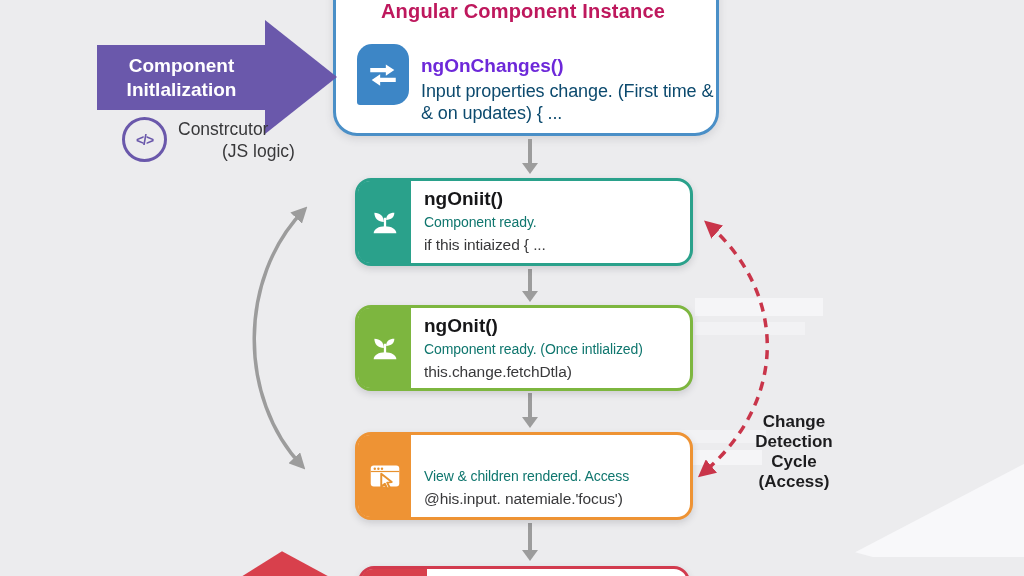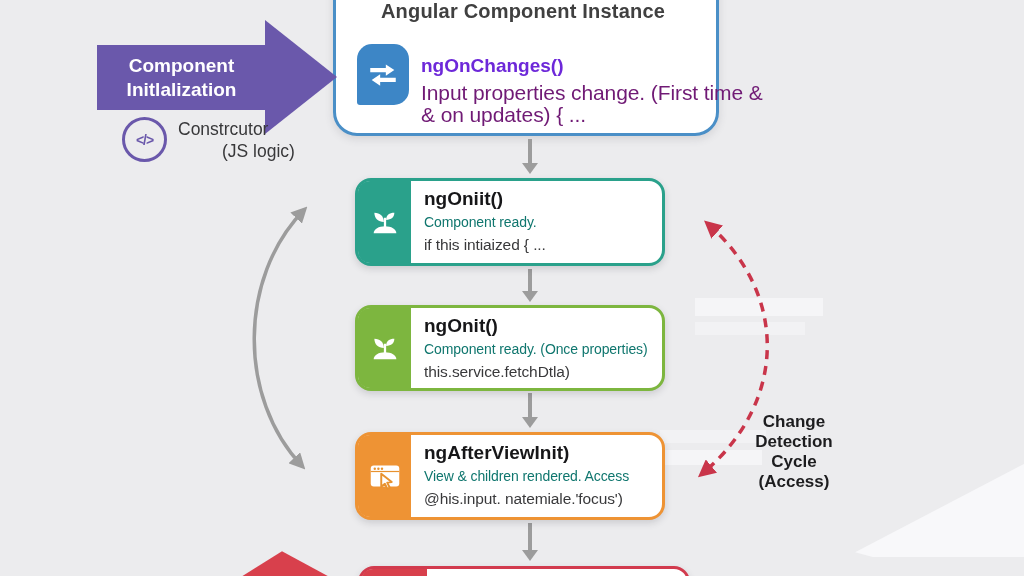--- a/index.html
+++ b/index.html
@@ -15,32 +15,32 @@
   .patch.pd { left:640px; top:450px; width:122px; height:15px; }
   .curl { position:absolute; left:848px; top:462px; width:176px; height:95px;
           background:#f8f8fa; clip-path:polygon(4% 95%, 100% 2%, 100% 100%, 14% 100%);
           filter:drop-shadow(-2px -2px 2px rgba(150,150,155,.35)); }
 
   
   .title-box { position:absolute; left:333px; top:-52px; width:386px; height:188px;
                background:#fff; border:3px solid #4a8fc7; border-radius:24px;
                box-shadow:0 3px 8px rgba(70,70,80,.15); }
   .diagram-title { position:absolute; left:333px; top:0px; width:380px; text-align:center;
-                   font-size:20px; font-weight:bold; color:#404040; letter-spacing:.2px; }
+                   font-size:20px; font-weight:bold; color:#be185d; letter-spacing:.2px; }
   .icon-swap { position:absolute; left:357px; top:44px; width:52px; height:61px;
                background:#3d86c6; border-radius:15px 15px 15px 3px;
                display:flex; align-items:center; justify-content:center; }
   .hook-name { position:absolute; font-size:19px; font-weight:bold; color:#6d28d9; }
-  .hook-desc { position:absolute; font-size:21px; color:#701a75; letter-spacing:-.1px; }
+  .hook-desc { position:absolute; font-size:18px; color:#0c4a6e; letter-spacing:-.1px; }
   .h1-name { left:421px; top:55px; }
   .h1-d1 { left:421px; top:81px; }
   .h1-d2 { left:421px; top:103px; }
 
   
-  .card { position:absolute; left:355px; width:310px; background:#fff; border-radius:16px;
+  .card { position:absolute; left:355px; width:338px; background:#fff; border-radius:16px;
           box-shadow:0 3px 7px rgba(60,60,70,.18); }
   .band { position:absolute; left:0; top:0; height:100%; width:53px;
           border-radius:12px 0 0 12px; display:flex; align-items:center; justify-content:center; }
   .card-teal   { top:178px; height:88px; border:3px solid #2aa18b; }
   .card-teal .band { background:#2aa18b; }
   .card-green  { top:305px; height:86px; border:3px solid #7db63f; }
   .card-green .band { background:#7db63f; }
   .card-orange { top:432px; height:88px; border:3px solid #ee9334; }
   .card-orange .band { background:#ee9334; }
   .card-red    { top:566px; height:60px; left:358px; width:332px; border:3px solid #d23b4e; }
@@ -162,36 +162,35 @@
   <div class="card card-green">
     <div class="band">
       <svg width="34" height="34" viewBox="0 0 24 24" fill="#fff">
         <path d="M11.2 12C11.2 8 8.5 5.5 4.5 5.5c0 4 2.7 6.5 6.7 6.5z"></path>
         <path d="M12.8 10.5c0-3.2 2.2-5 5.8-5 0 3.2-2.2 5-5.8 5z"></path>
         <rect x="11.2" y="9" width="1.6" height="7"></rect>
         <path d="M4 20c0-3 3.6-5 8-5s8 2 8 5H4z"></path>
       </svg>
     </div>
     <div class="c-name">ngOnit()</div>
-    <div class="c-d1">Component ready. (Once properties)</div>
-    <div class="c-d2">this.service.fetchDtla)</div>
+    <div class="c-d1">Component ready. (Once intlialized)</div>
+    <div class="c-d2">this.change.fetchDtla)</div>
   </div>
 
   <div class="card card-orange">
     <div class="band">
       <svg width="36" height="36" viewBox="0 0 24 24">
         <rect x="2.5" y="5" width="19" height="14" rx="2" fill="#fff"></rect>
         <circle cx="5.2" cy="7.2" r=".8" fill="#e8922f"></circle>
         <circle cx="7.6" cy="7.2" r=".8" fill="#e8922f"></circle>
         <circle cx="10" cy="7.2" r=".8" fill="#e8922f"></circle>
         <line x1="2.5" y1="9" x2="21.5" y2="9" stroke="#e8922f" stroke-width=".8"></line>
         <path d="M9.5 10.5l7 5.5-3 .4 1.7 3.4-1.6.8-1.7-3.4-2.4 2z" fill="#fff" stroke="#e8922f" stroke-width="1.3" stroke-linejoin="round"></path>
       </svg>
     </div>
-    <div class="c-name">ngAfterViewInit)</div>
     <div class="c-d1">View &amp; children rendered. Access</div>
     <div class="c-d2">@his.input. natemiale.'focus')</div>
   </div>
 
   <div class="cycle-label">
     <div>Change</div>
     <div>Detection</div>
     <div>Cycle</div>
     <div>(Access)</div>
   </div>

